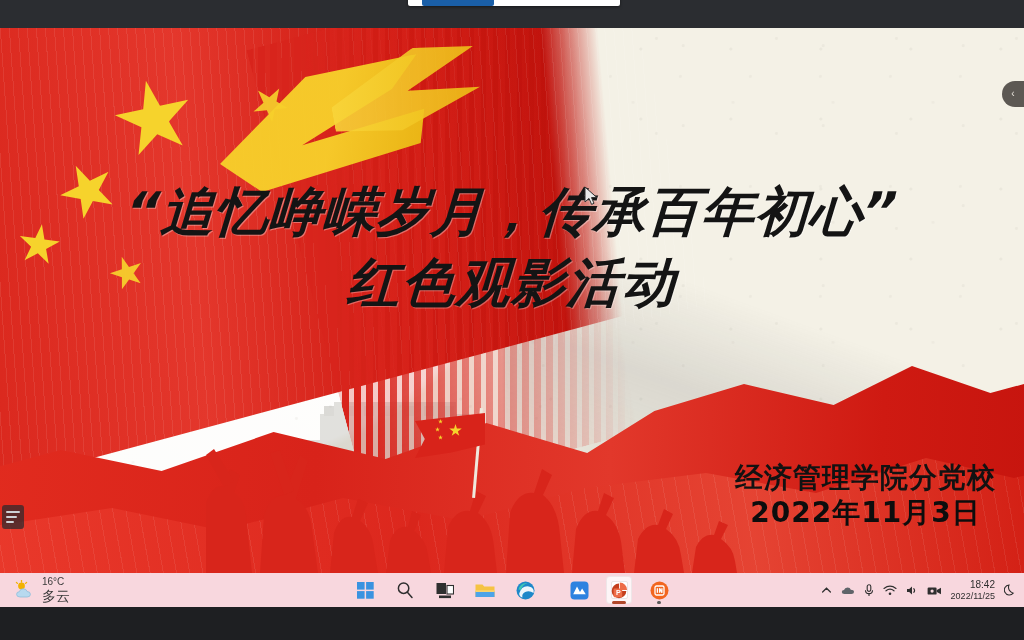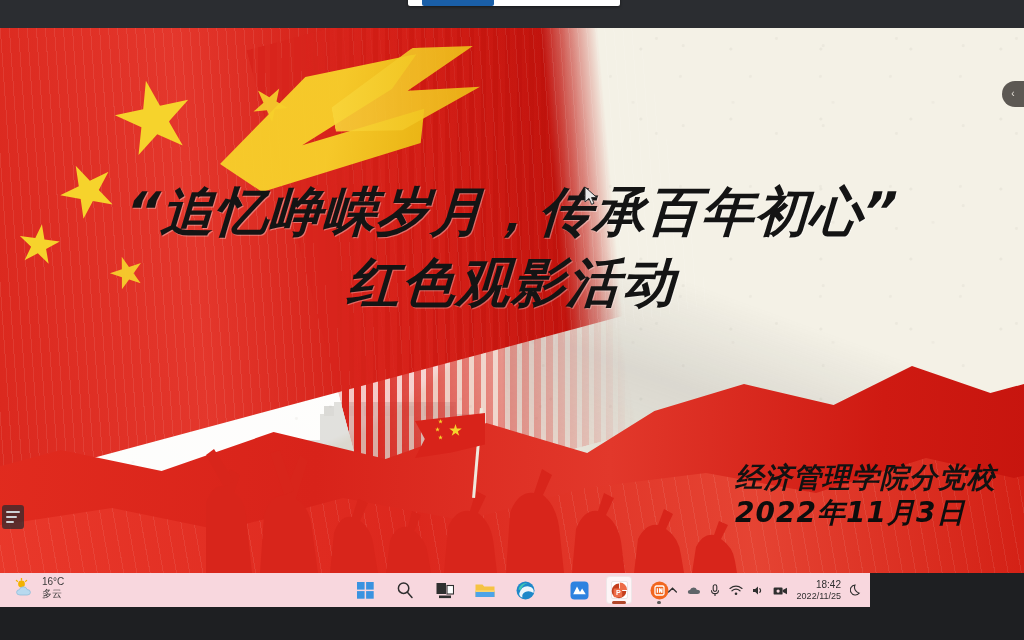--- a/index.html
+++ b/index.html
@@ -185,21 +185,21 @@
     font-family: "DejaVu Sans", "Liberation Sans", sans-serif;
     font-size: 53px; font-weight: 700; color: #141414;
     letter-spacing: 2px; line-height: 1.2; margin-top: 6px;
     font-style: italic;
     transform: skewX(-3deg);
     text-shadow: 1px 1px 0 rgba(255,255,255,.3);
     white-space: nowrap;
   }
 
   .signature {
-    position: absolute; right: 28px; top: 432px; text-align: left; font-style: italic;
+    position: absolute; right: 28px; top: 432px; text-align: center;
   }
   .sig-org {
     font-family: "DejaVu Sans", "Liberation Sans", sans-serif;
     font-size: 28px; font-weight: 700; color: #121212; line-height: 1.25;
     letter-spacing: 1px; white-space: nowrap;
   }
   .sig-date {
     font-family: "DejaVu Sans", "Liberation Sans", sans-serif;
     font-size: 28px; font-weight: 700; color: #0d0d0d; line-height: 1.25;
     letter-spacing: 1px; white-space: nowrap;
@@ -225,31 +225,31 @@
   .corner-widget i:nth-child(3){ width:60%; }
 
   
   .cursor {
     position: absolute; left: 584px; top: 158px; width: 14px; height: 20px;
     pointer-events:none;
   }
 
   
   .taskbar {
-    position: absolute; left: 0; top: 573px; width: 870px; height: 34px;
+    position: absolute; left: 0; top: 573px; width: 1024px; height: 34px;
     background: #f8d7de;
     display: flex; align-items: center;
   }
   .weather {
     position: absolute; left: 14px; top: 3px;
     display: flex; align-items: center; gap: 6px;
   }
   .weather .wtext { display:flex; flex-direction:column; line-height:1.15; }
   .weather .wtemp { font-size: 10px; color: #3a3a3a; }
-  .weather .wdesc { font-size: 10px; color: #3a3a3a; font-family:"DejaVu Sans", sans-serif; }
+  .weather .wdesc { font-size: 14px; color: #3a3a3a; font-family:"DejaVu Sans", sans-serif; }
 
   .tb-center {
     position: absolute; left: 0; top: 0; width: 1024px; height: 34px;
     display: flex; align-items: center; justify-content: center; gap: 14px;
   }
   .tb-item {
     width: 26px; height: 28px; display:flex; align-items:center; justify-content:center;
     position: relative; border-radius: 4px; cursor: pointer;
   }
   .tb-item.active { background: rgba(255,255,255,.75); box-shadow: inset 0 0 0 1px rgba(0,0,0,.06); }

